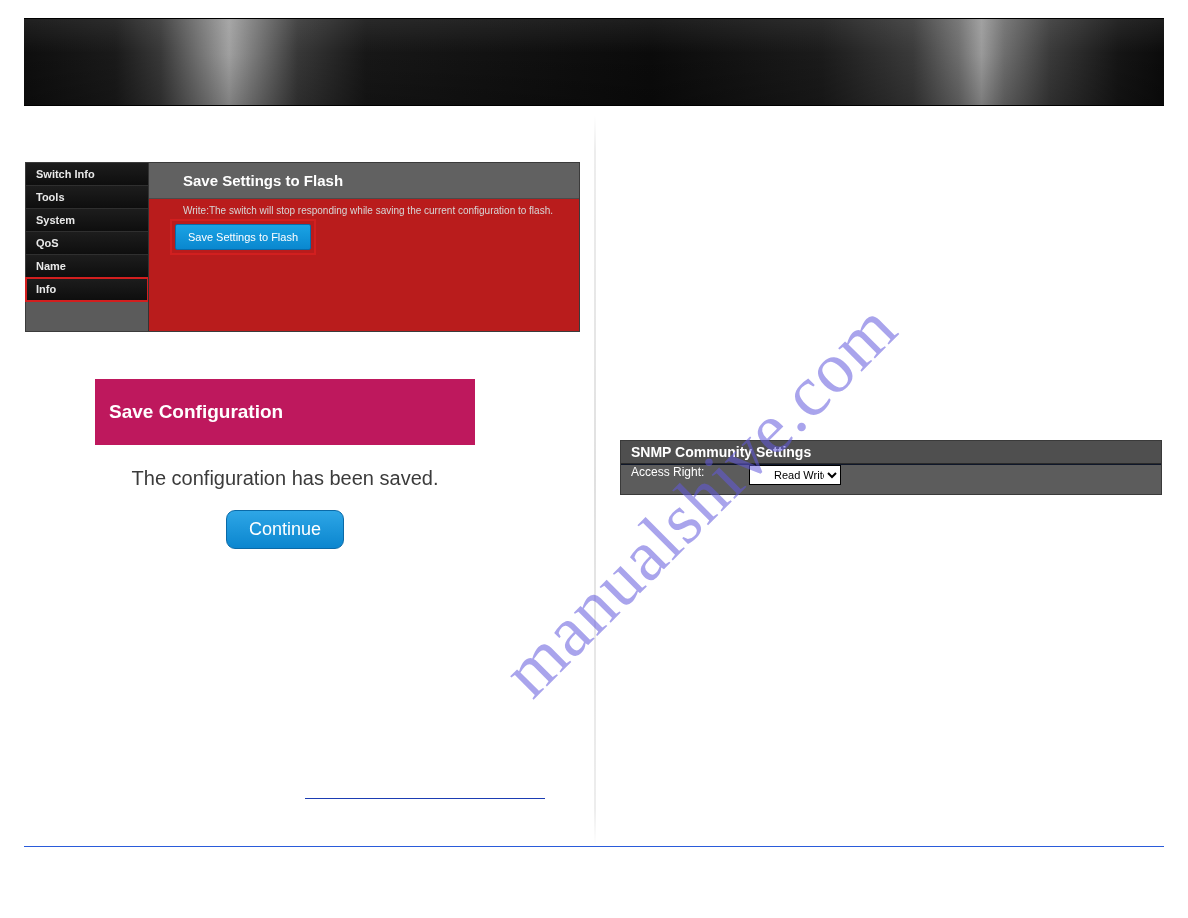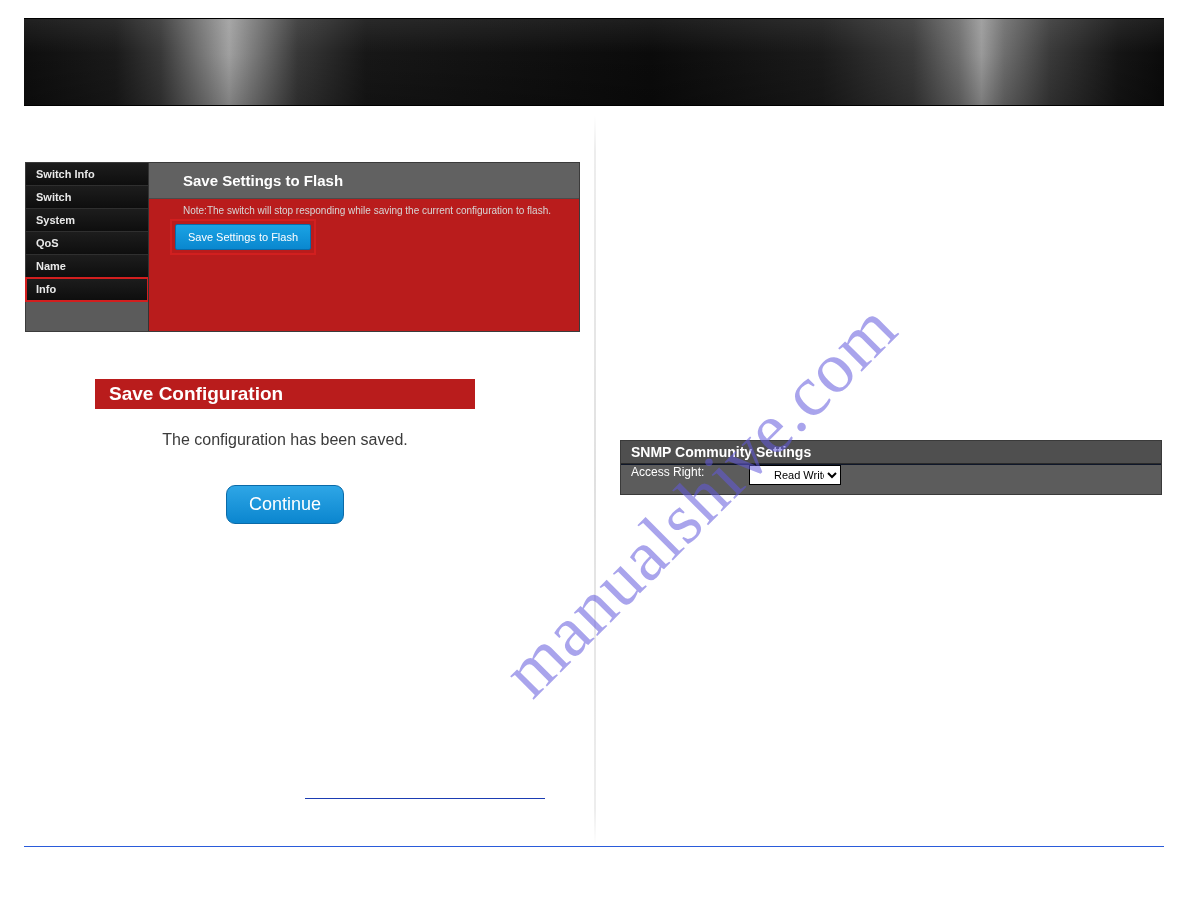--- a/index.html
+++ b/index.html
@@ -93,34 +93,34 @@
   }
 
   
   .dlg {
     position: absolute;
     left: 95px; top: 379px;
     width: 380px;
     background: #fff;
   }
   .dlg .dlg-hdr {
-    background: #b91c1c;
+    background: #be185d;
     color: #fff;
     font-weight: bold;
     font-size: 19px;
-    padding: 4px 14px;
+    padding: 22px 14px;
   }
   .dlg .dlg-body {
     text-align: center;
     padding: 22px 10px 28px 10px;
   }
   .dlg .dlg-msg {
     color: #3b3b3b;
-    font-size: 16px;
-    margin-bottom: 36px;
+    font-size: 20px;
+    margin-bottom: 20px;
   }
   .continue-btn {
     display: inline-block;
     padding: 8px 22px;
     background: linear-gradient(180deg,#2ea6e6 0%, #0b86cf 100%);
     border: 1px solid #0a6aa8;
     border-radius: 9px;
     color: #fff;
     font-size: 18px;
     cursor: pointer;
@@ -209,29 +209,29 @@
 </style>
 </head>
 <body>
 
 <div class="top-banner"></div>
 <div class="page-divider"></div>
 
 <div class="shot-save">
   <div class="sb">
     <div class="sb-row">Switch Info</div>
-    <div class="sb-row">Switch</div>
+    <div class="sb-row">Tools</div>
     <div class="sb-row">System</div>
     <div class="sb-row">QoS</div>
     <div class="sb-row">Name</div>
     <div class="sb-row save">Info</div>
   </div>
   <div class="save-panel">
     <div class="hdr">Save Settings to Flash</div>
-    <div class="note">Note:The switch will stop responding while saving the current configuration to flash.</div>
+    <div class="note">Write:The switch will stop responding while saving the current configuration to flash.</div>
     <div class="save-btn-wrap">
       <button class="save-btn">Save Settings to Flash</button>
     </div>
   </div>
 </div>
 
 <div class="dlg">
   <div class="dlg-hdr">Save Configuration</div>
   <div class="dlg-body">
     <div class="dlg-msg">The configuration has been saved.</div>

